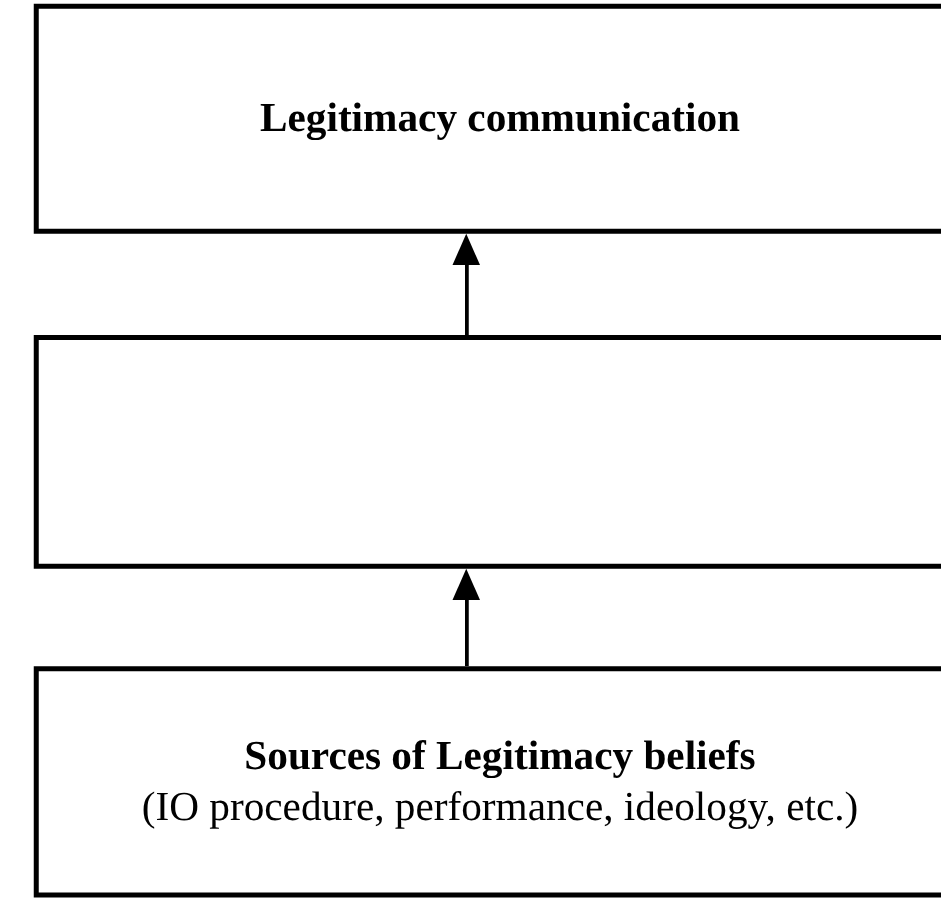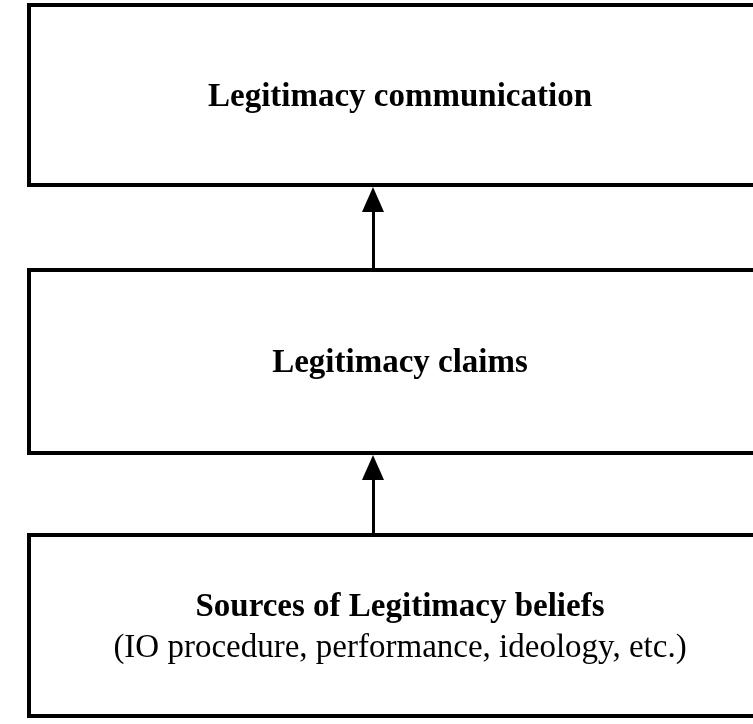--- a/index.html
+++ b/index.html
@@ -81,21 +81,20 @@
   <div class="box box-top">
     <p class="box-title">Legitimacy communication</p>
   </div>
 
   <div class="arrow arrow-1">
     <div class="arrow-head"></div>
     <div class="arrow-shaft"></div>
   </div>
 
   <div class="box box-middle">
-    <p class="box-title">Legitimacy claims</p>
   </div>
 
   <div class="arrow arrow-2">
     <div class="arrow-head"></div>
     <div class="arrow-shaft"></div>
   </div>
 
   <div class="box box-bottom">
     <p class="box-title">Sources of Legitimacy beliefs</p>
     <p class="box-subtitle">(IO procedure, performance, ideology, etc.)</p>

